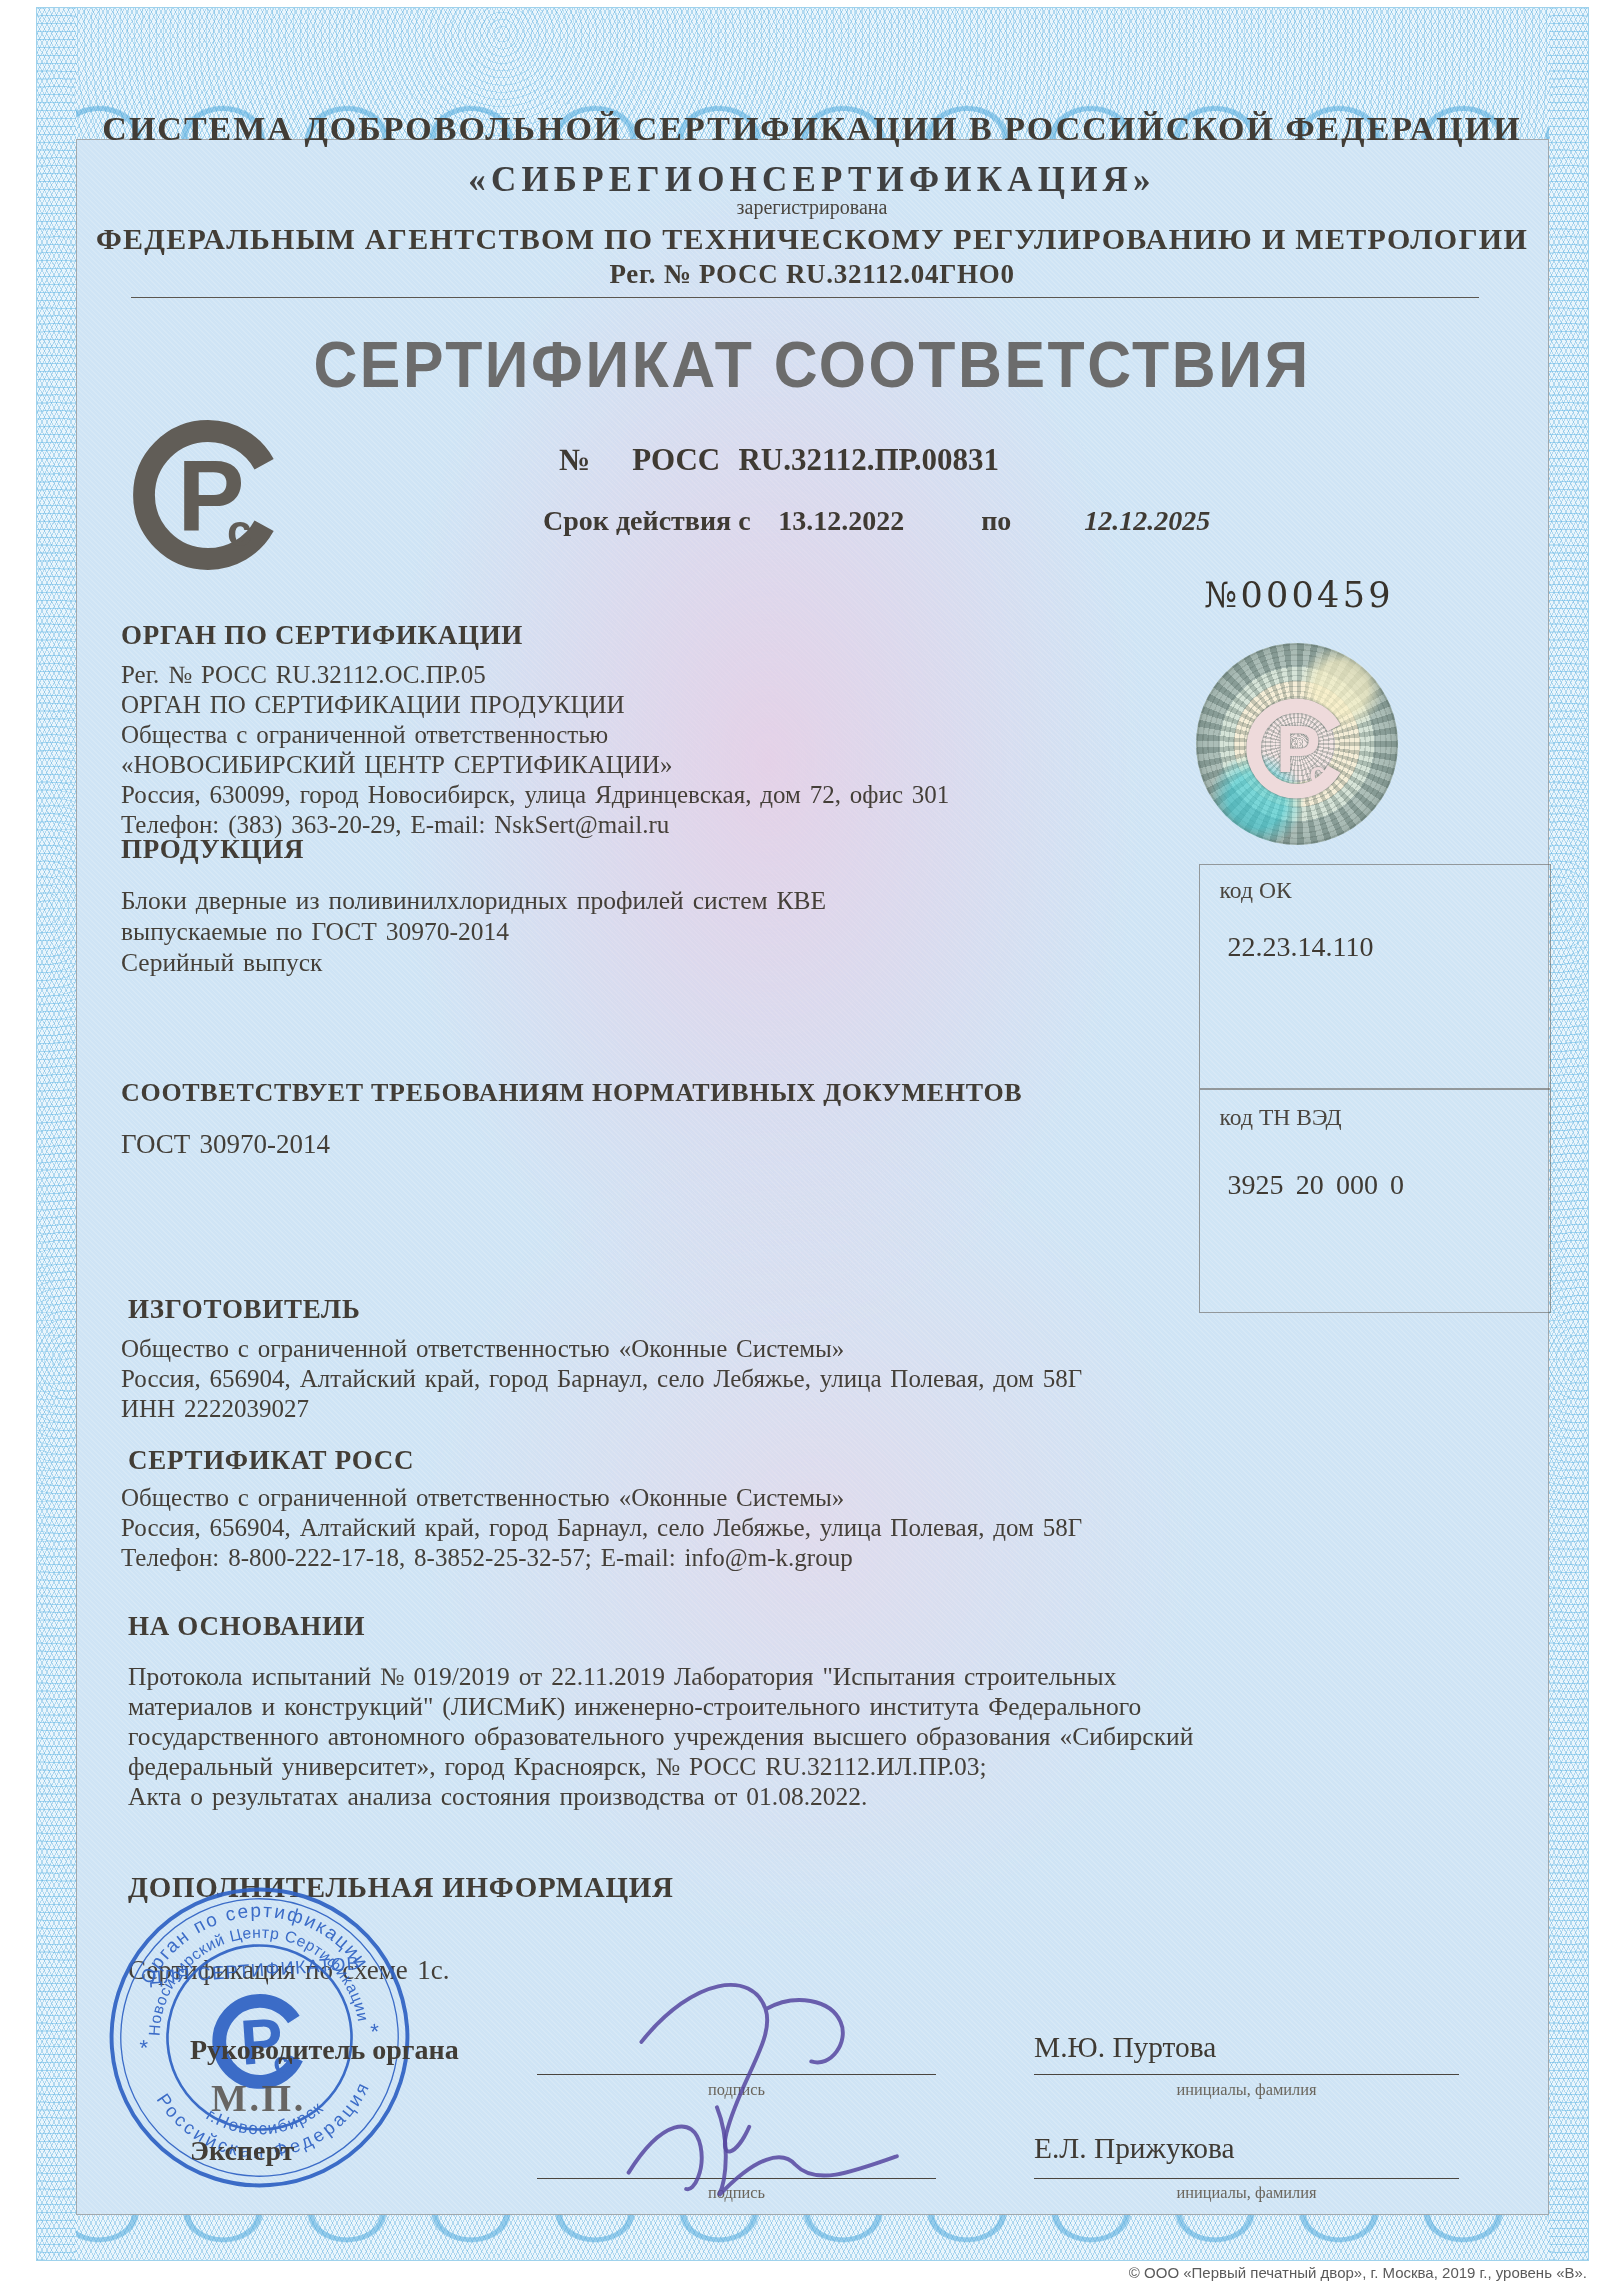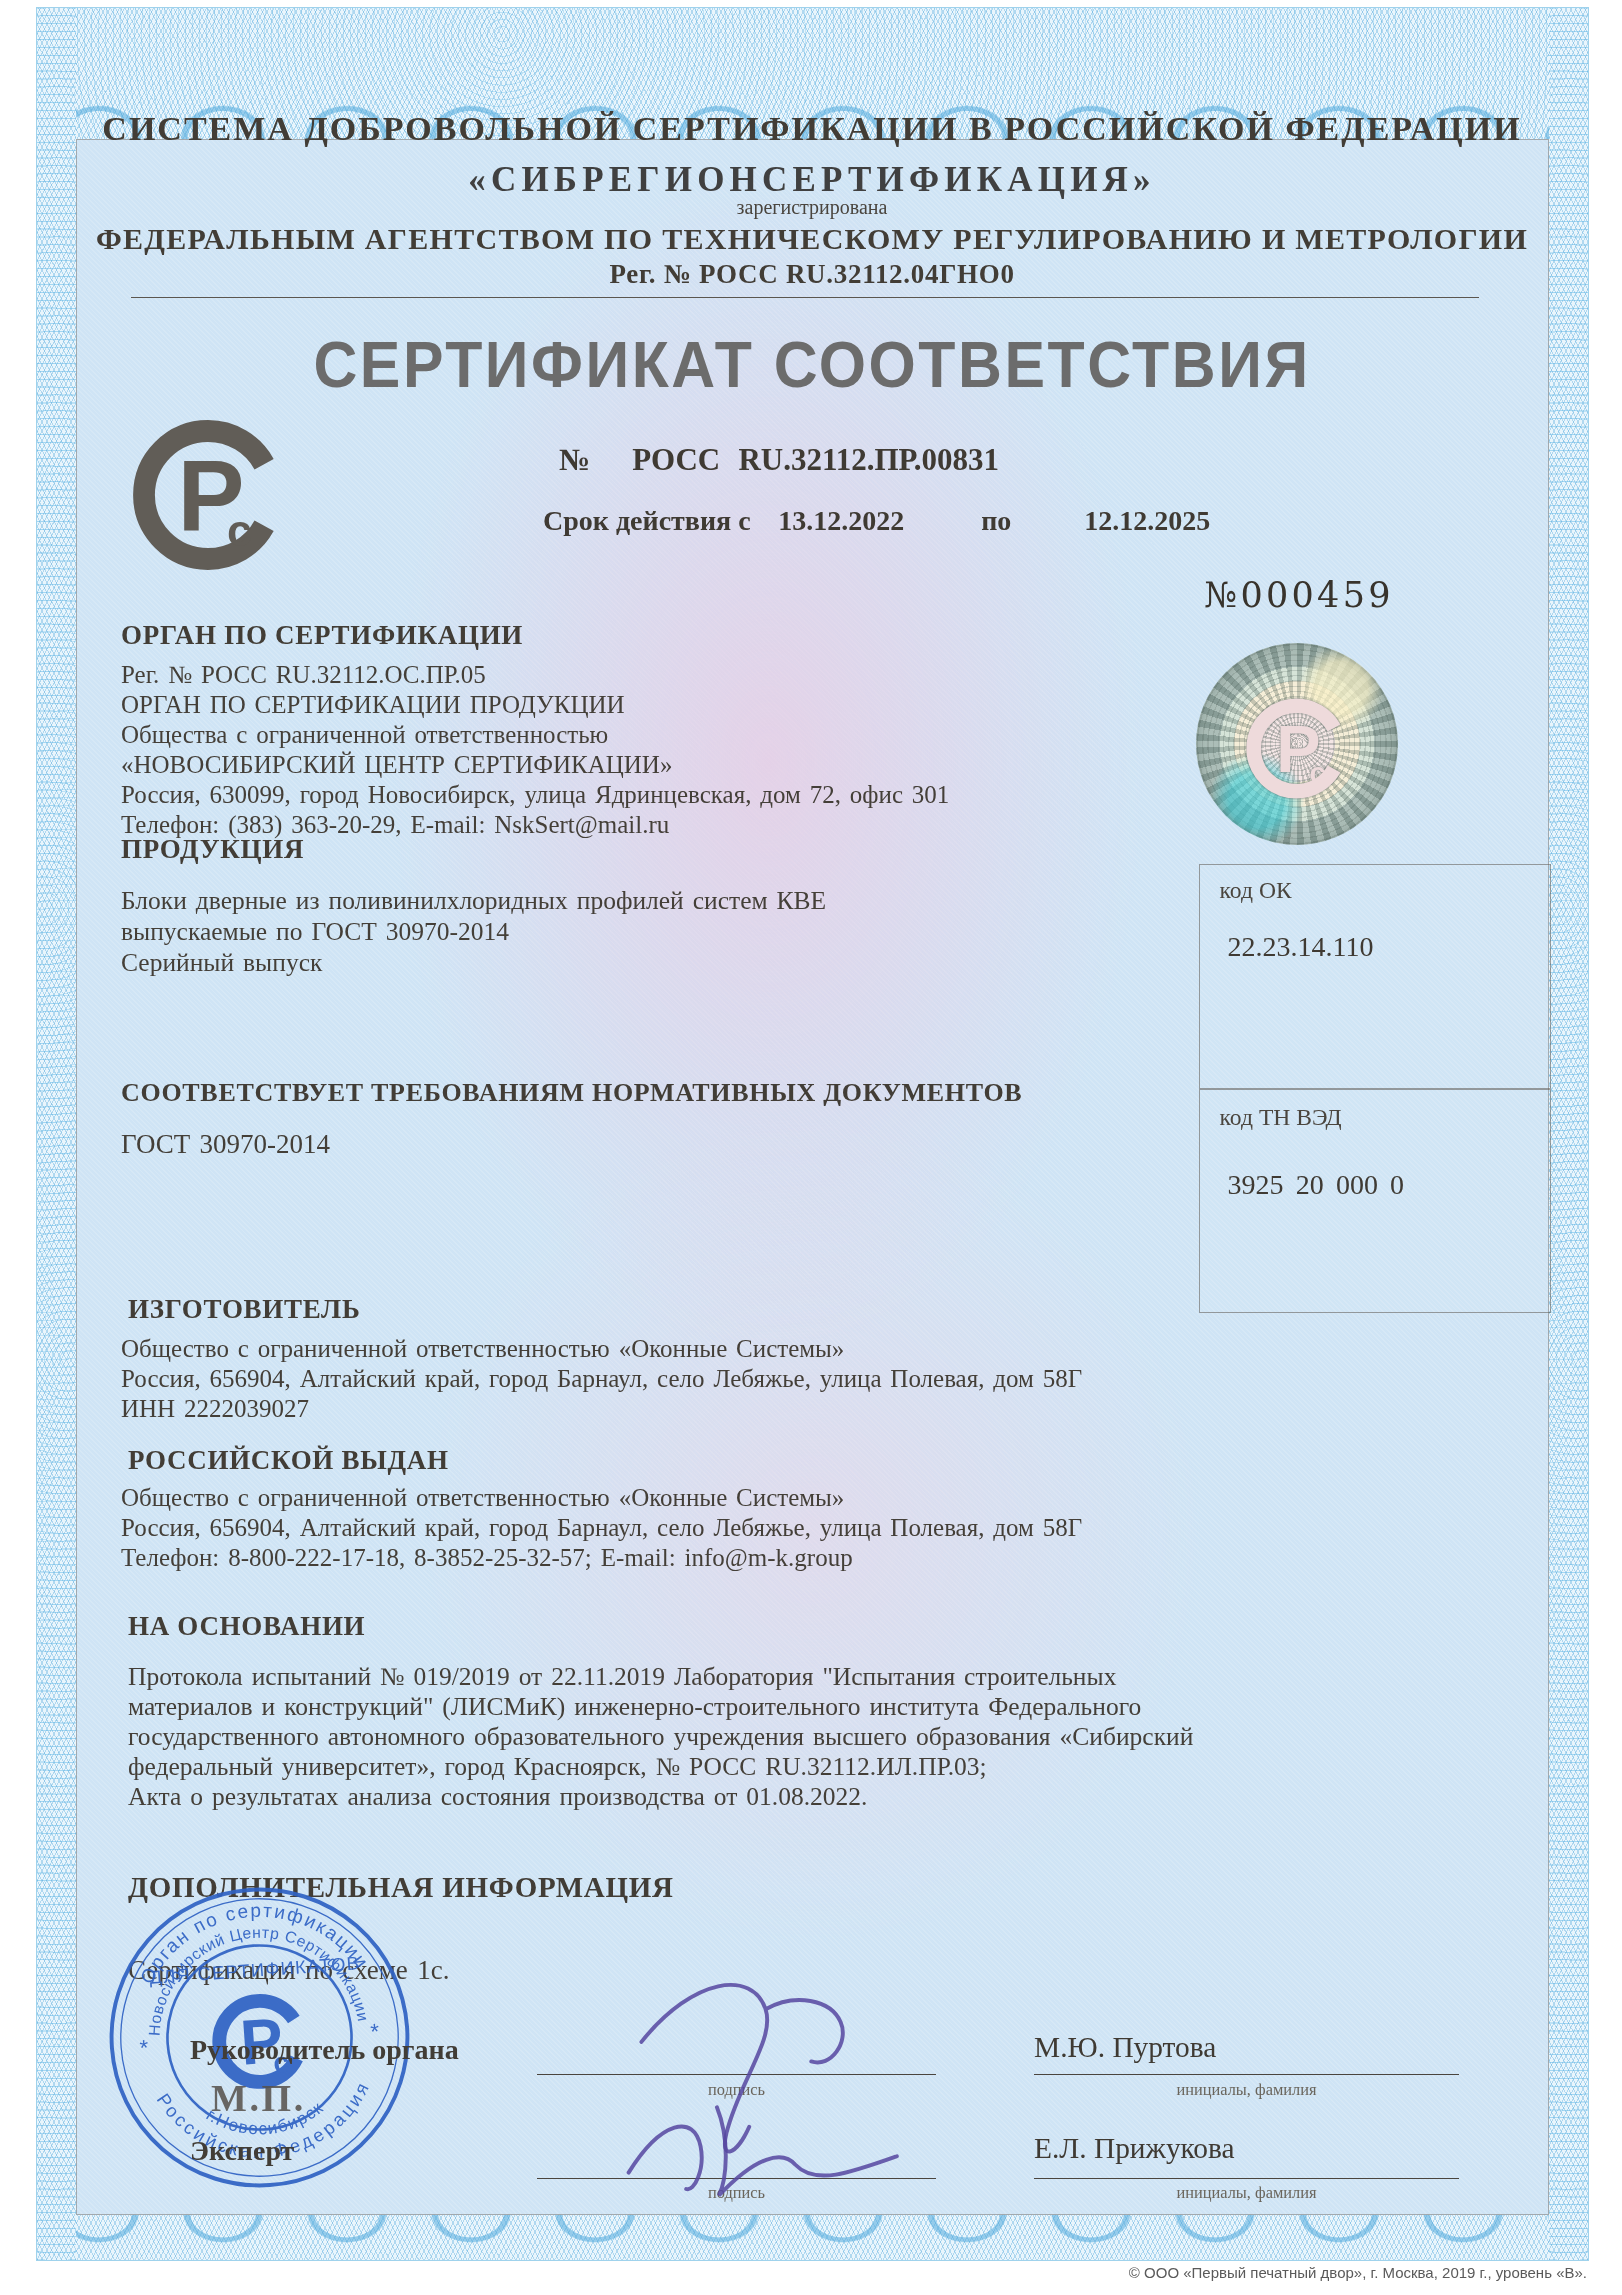--- a/index.html
+++ b/index.html
@@ -48,21 +48,21 @@
   .h-line4{top:222px;font-size:30px;letter-spacing:1.3px;color:#423d36;text-align:center;}
   .h-line5{top:259px;font-size:27px;letter-spacing:0.7px;color:#423d36;}
   .h-rule{left:131px;top:297px;width:1348px;height:1.3px;background:#5b564f;}
   .doc-title{top:329px;font-family:"Liberation Sans","DejaVu Sans",sans-serif;font-weight:bold;
              font-size:62px;letter-spacing:2.6px;color:#6c6c6c;transform:scale(.98,1.06);}
   .no-line{left:559px;top:442px;font-size:31px;color:#3f3a33;}
   .no-line .num{margin-left:42px;word-spacing:10.5px;}
   .validity{left:543px;top:505px;font-size:28px;color:#3f3a33;}
   .validity .v1{margin-left:27.5px;}
   .validity .v2{margin-left:77px;}
-  .validity .v3{margin-left:73px;}
+  .validity .v3{margin-left:73px;font-style:italic;}
   .blank-no{left:1204px;top:575px;font-family:"DejaVu Serif",serif;font-size:35px;
             letter-spacing:3.3px;color:#38332c;}
   .sec-head{font-size:27px;font-weight:bold;color:#423d36;letter-spacing:0.7px;}
   .body-txt{font-size:25px;color:#443f38;line-height:30px;word-spacing:2.6px;}
   .code-box{border:1.3px solid rgba(92,88,80,.55);background:rgba(255,255,255,.04);}
   .code-label{font-size:23.6px;color:#4a453e;}
   .code-value{font-size:28px;color:#3f3a33;word-spacing:5.2px;}
   .sig-role{font-size:28px;font-weight:bold;color:#423d36;}
   .sig-name{font-size:29.4px;color:#3f3a33;text-align:left;}
   .sig-line{height:1.3px;background:#4a453e;}
@@ -164,21 +164,21 @@
     <div class="code-value" style="margin:38px 0 0 7.9px">3925 20 000 0</div>
   </div>
 
   <div class="abs sec-head" style="left:128px;top:1294px">ИЗГОТОВИТЕЛЬ</div>
   <div class="abs body-txt" style="left:121px;top:1334px;width:1243px">
     <div>Общество с ограниченной ответственностью «Оконные Системы»</div>
     <div>Россия, 656904, Алтайский край, город Барнаул, село Лебяжье, улица Полевая, дом 58Г</div>
     <div>ИНН 2222039027</div>
   </div>
 
-  <div class="abs sec-head" style="left:128px;top:1445px">РОССИЙСКОЙ ВЫДАН</div>
+  <div class="abs sec-head" style="left:128px;top:1445px">СЕРТИФИКАТ РОСС</div>
   <div class="abs body-txt" style="left:121px;top:1483px;width:1243px">
     <div>Общество с ограниченной ответственностью «Оконные Системы»</div>
     <div>Россия, 656904, Алтайский край, город Барнаул, село Лебяжье, улица Полевая, дом 58Г</div>
     <div>Телефон: 8-800-222-17-18, 8-3852-25-32-57; E-mail: info@m-k.group</div>
   </div>
 
   <div class="abs sec-head" style="left:128px;top:1611px">НА ОСНОВАНИИ</div>
   <div class="abs body-txt" style="left:128px;top:1662px;width:1283px;font-size:25.5px">
     <div>Протокола испытаний № 019/2019 от 22.11.2019 Лаборатория "Испытания строительных</div>
     <div>материалов и конструкций" (ЛИСМиК) инженерно-строительного института Федерального</div>

